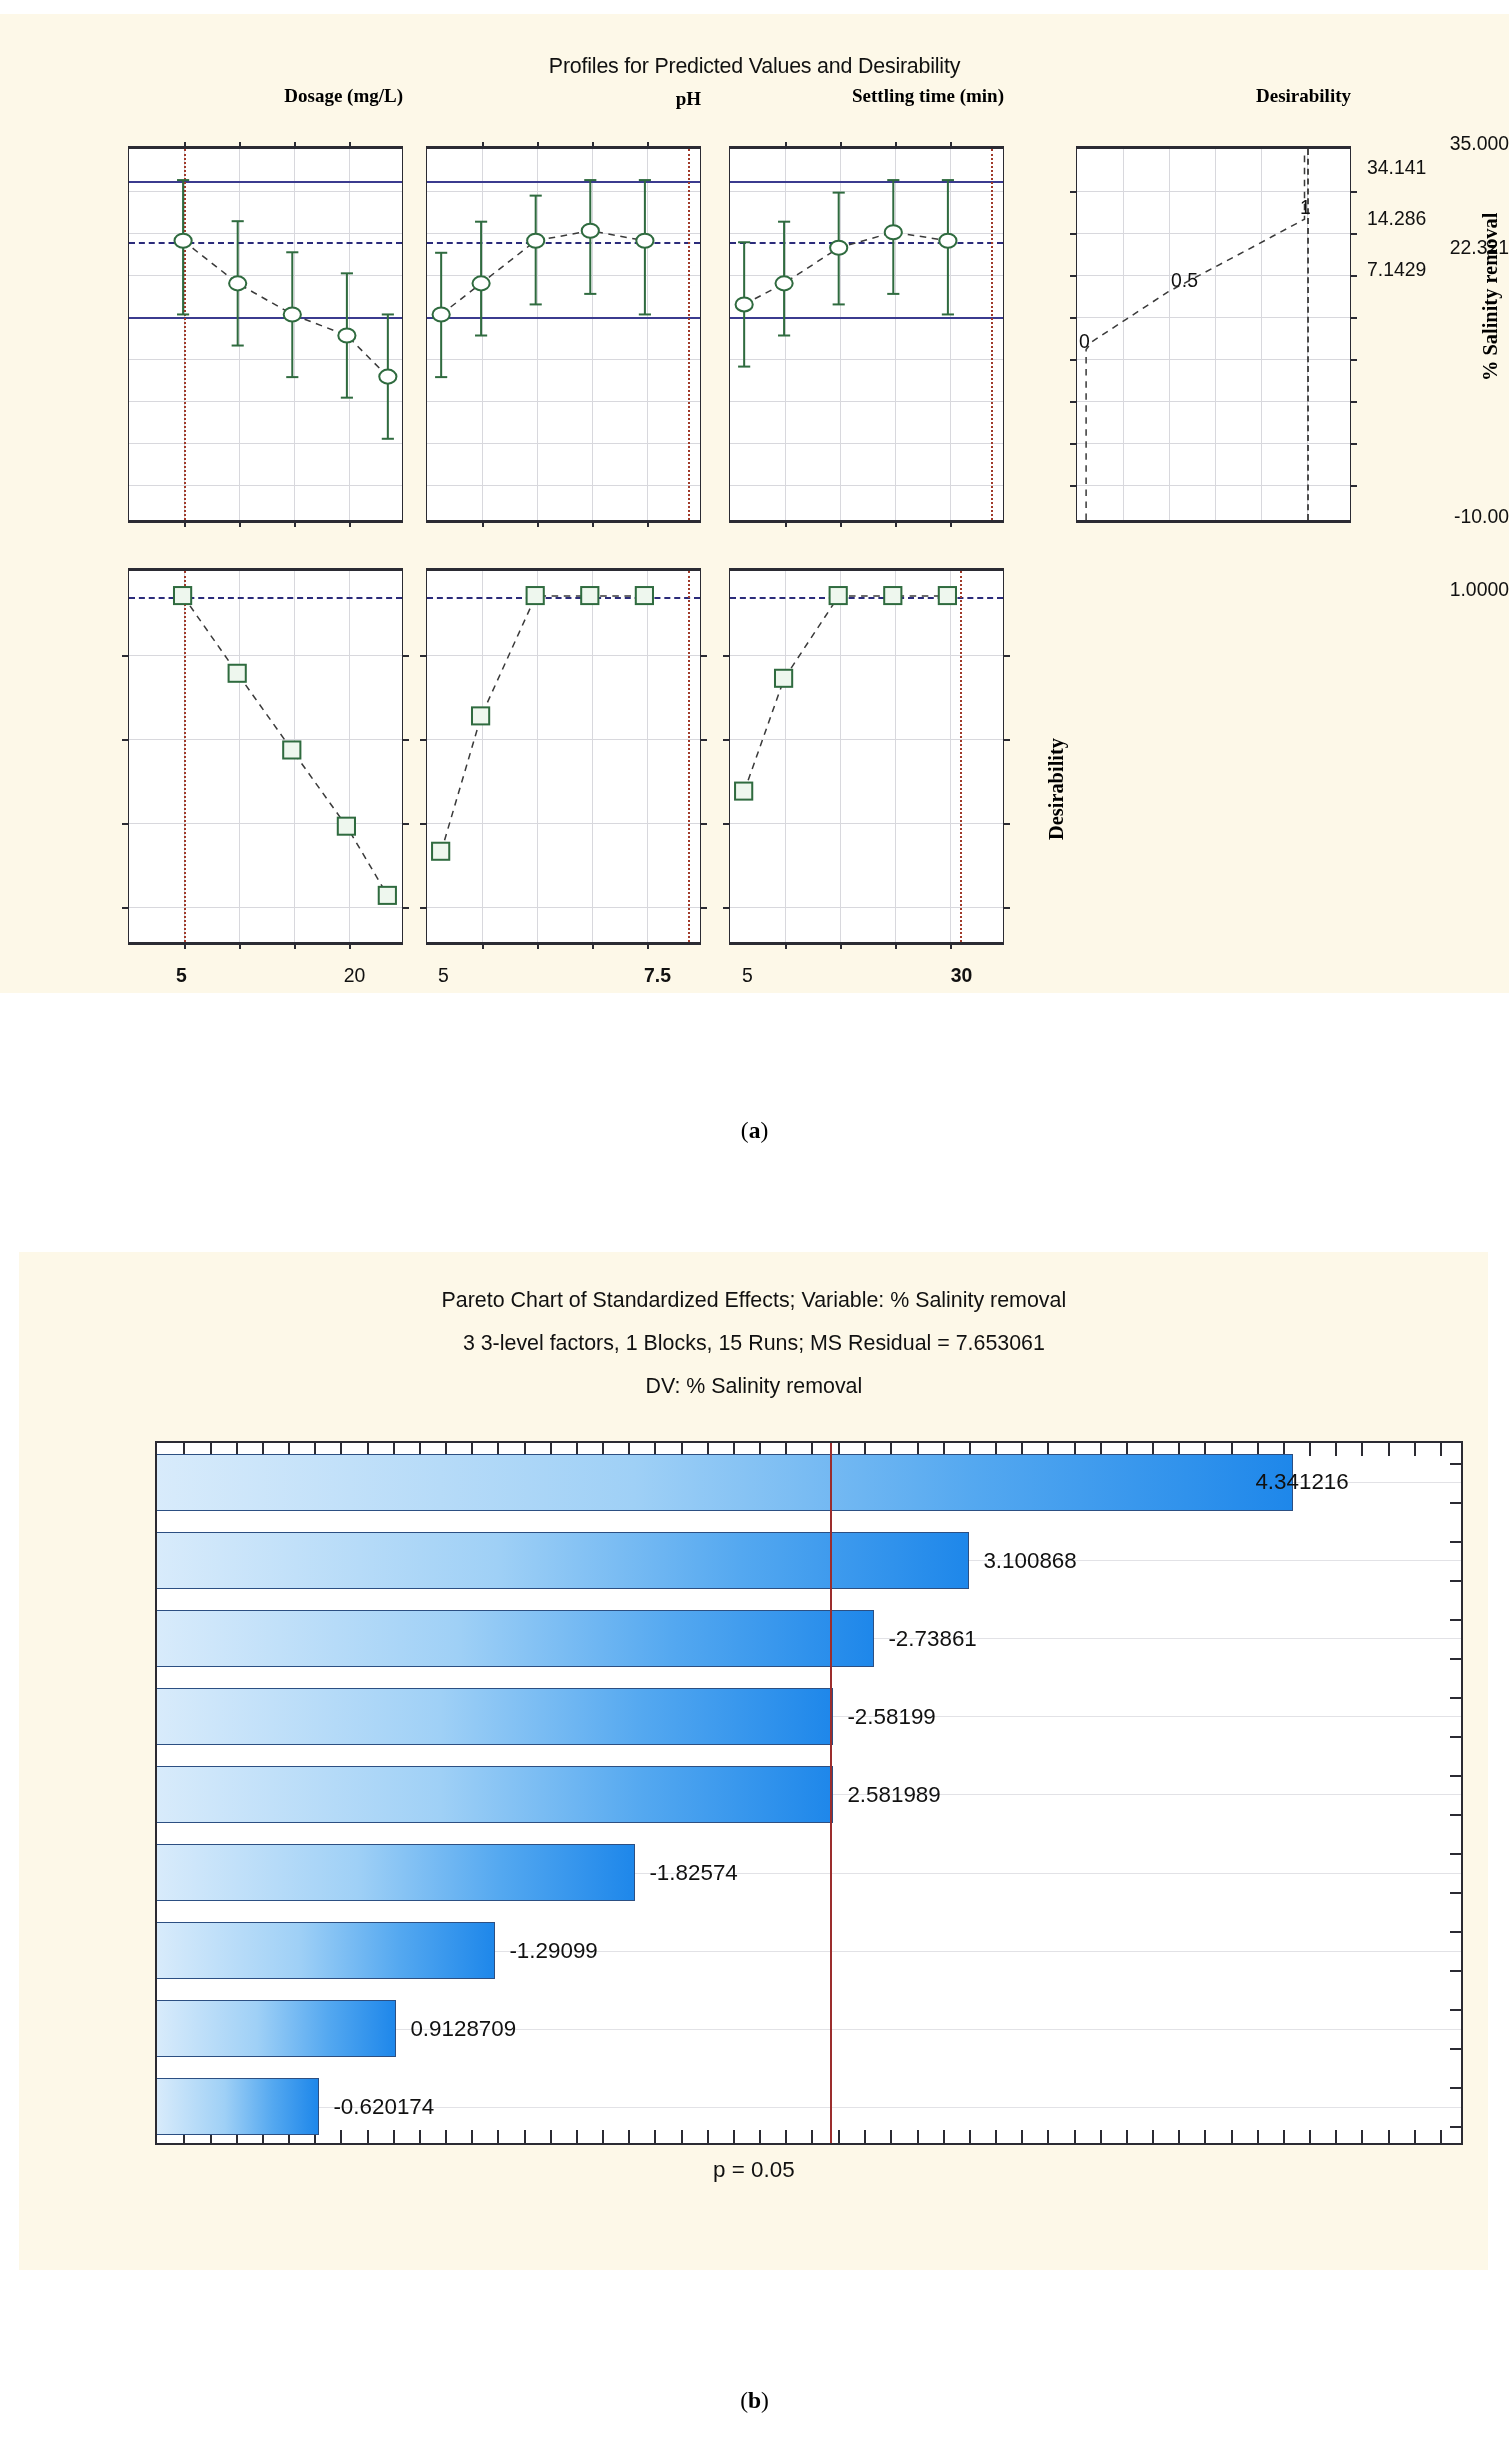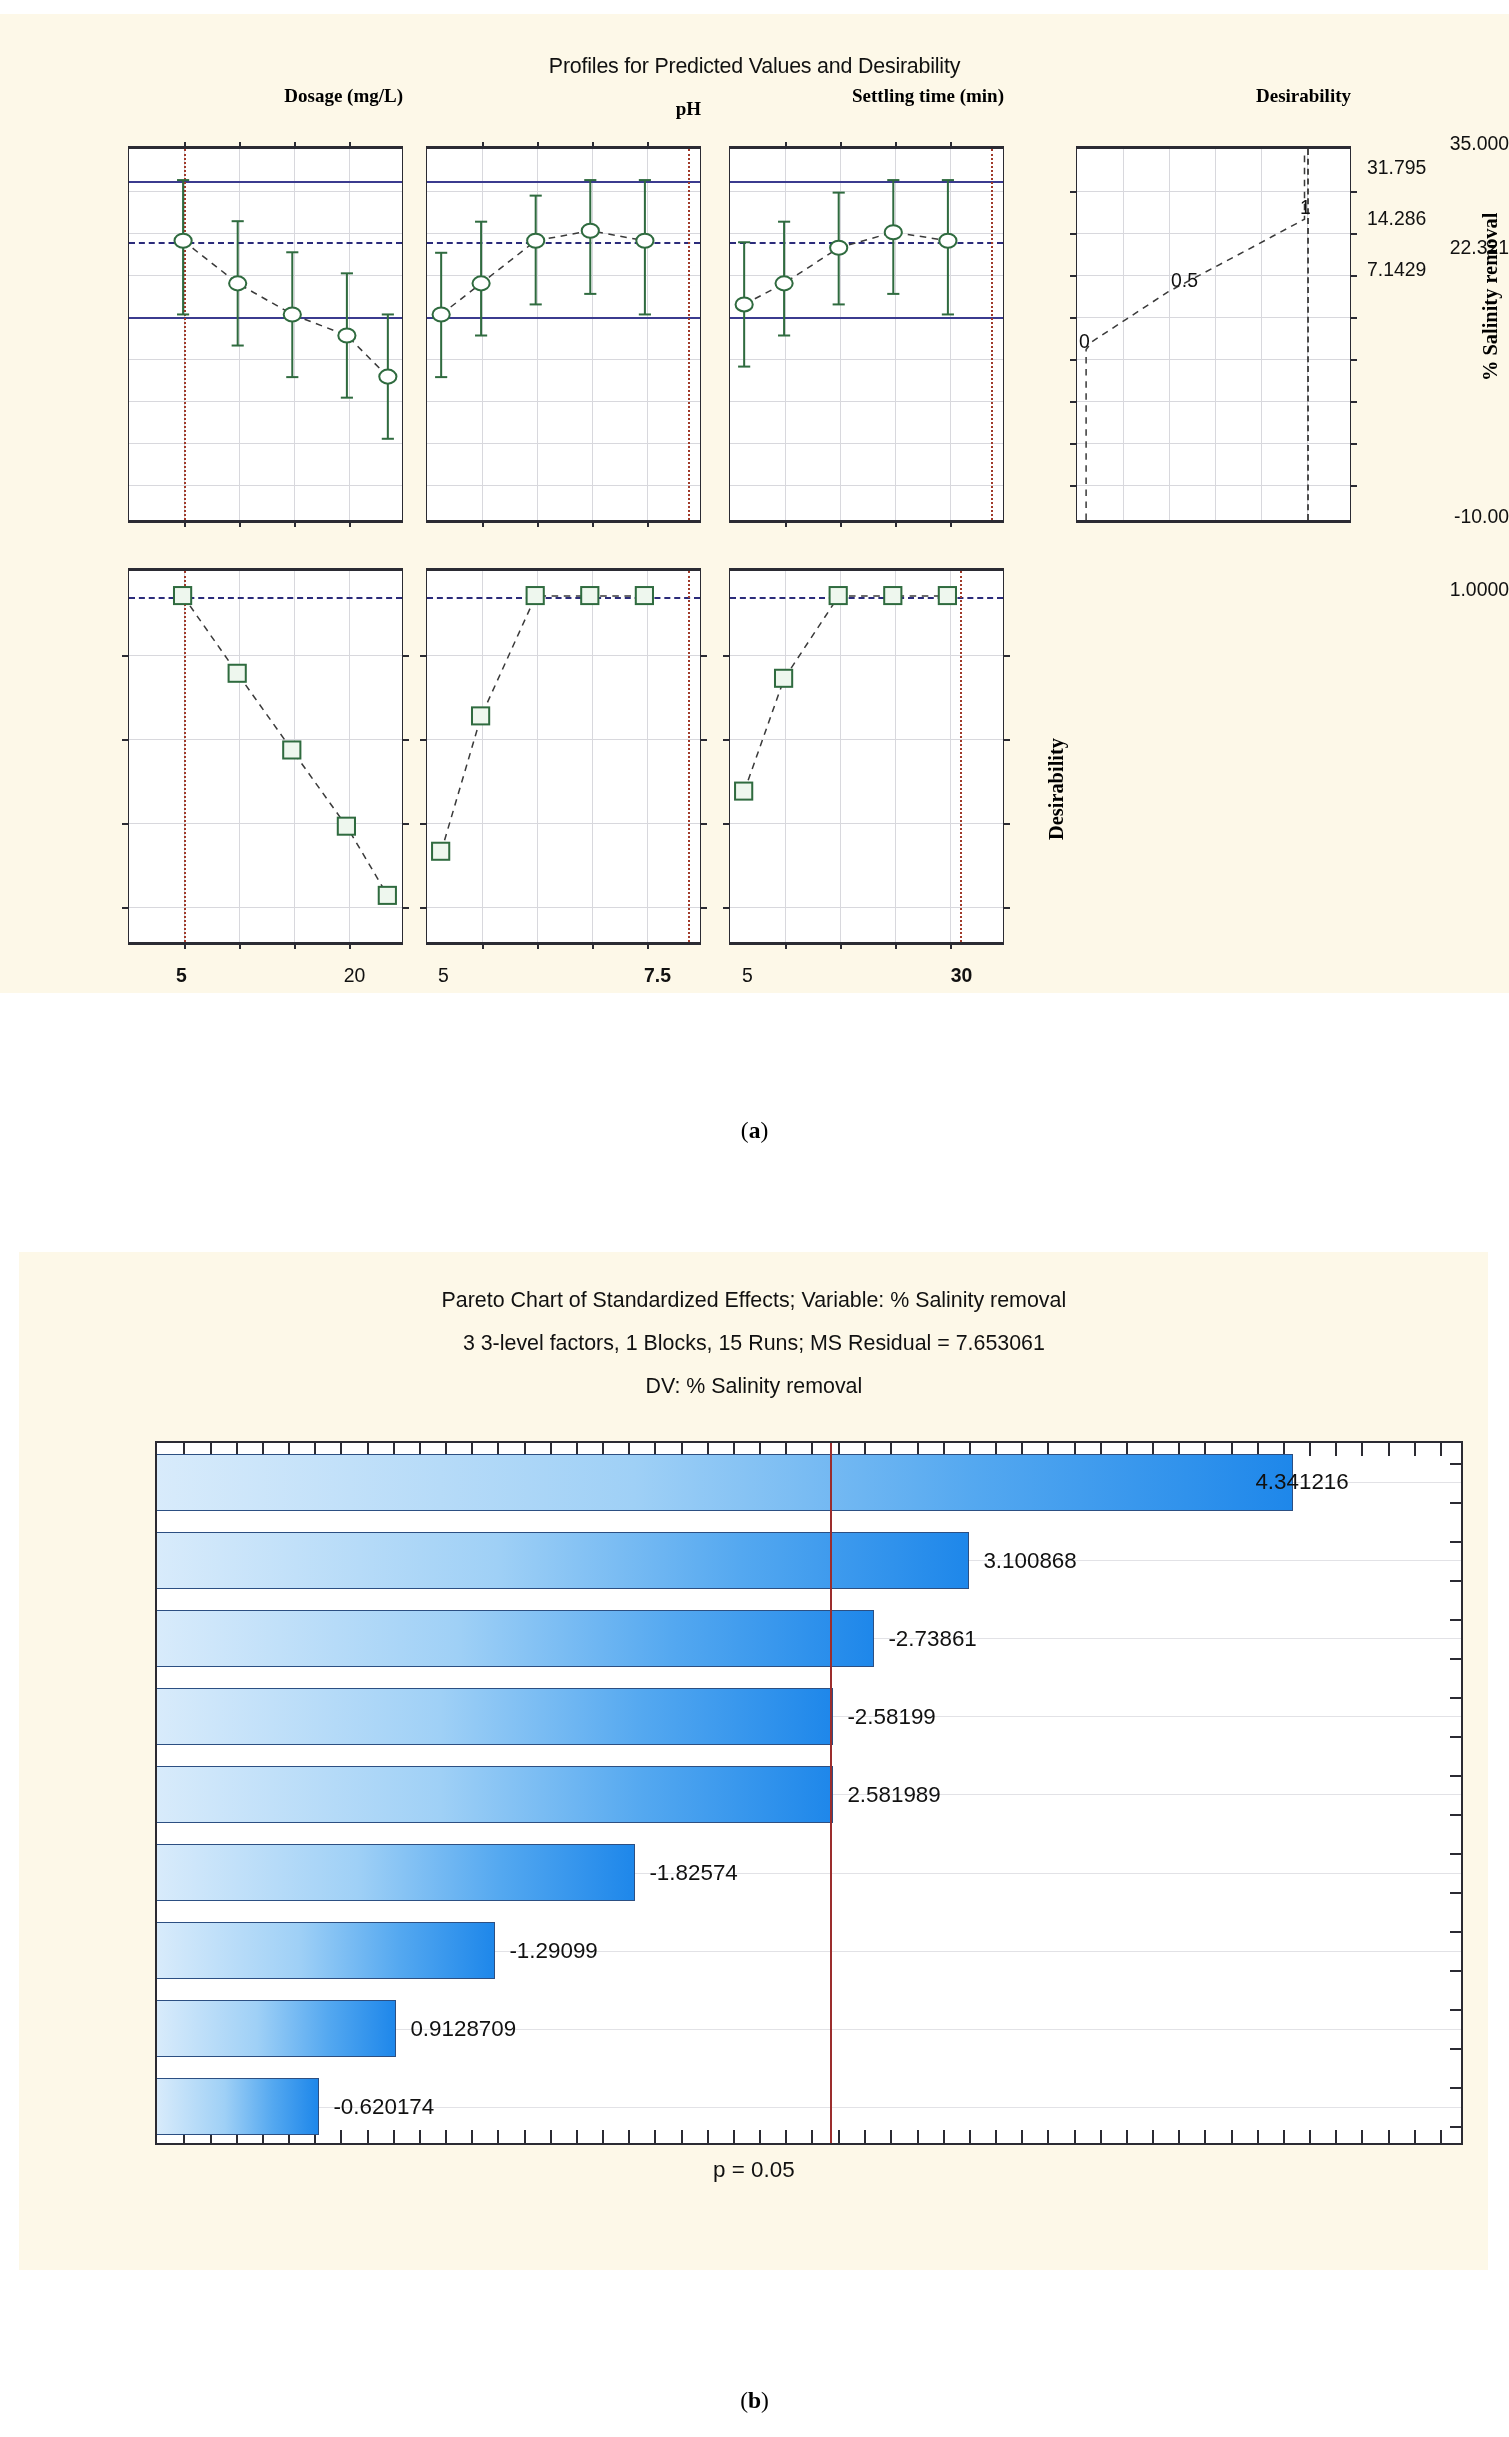--- a/index.html
+++ b/index.html
@@ -142,21 +142,21 @@
 </style>
 </head>
 <body>
 
 <div id="fig-a">
   <div id="fig-a-inner">
 
     <div class="prof-title">Profiles for Predicted Values and Desirability</div>
 
     <div class="col-head" style="left:128px; top:71px; width:275px;">Dosage (mg/L)</div>
-    <div class="col-head" style="left:426px; top:84px; width:275px;">pH</div>
+    <div class="col-head" style="left:426px; top:74px; width:275px;">pH</div>
     <div class="col-head" style="left:729px; top:71px; width:275px;">Settling time (min)</div>
     <div class="col-head" style="left:1076px; top:71px; width:275px;">Desirability</div>
 
     <div class="ylab" style="top:118px; width:120px;">35.000</div>
     <div class="ylab" style="top:222px; width:120px;">22.321</div>
     <div class="ylab" style="top:491px; width:120px;">-10.00</div>
 
     <div class="ylab" style="top:564px; width:120px;">1.0000</div>
 
     <div class="panel" style="left:128px; top:132px; width:275px; height:377px;">
@@ -353,21 +353,21 @@
         <div class="tick-r" style="top:336px;"></div>
       <div class="greyline" style="left:230px;"></div>
       <svg class="ovl" viewBox="0 0 540 740" preserveAspectRatio="none">
         <polyline points="18,740 18,400 30,384 180,285 330,205 450,140 450,10" fill="none" stroke="#3a3a3a" stroke-width="3" stroke-dasharray="13,11"></polyline>
       </svg>
       <div class="curve-lab" style="left:2px; top:181px;">0</div>
       <div class="curve-lab" style="left:94px; top:120px;">0.5</div>
       <div class="curve-lab" style="left:223px; top:47px;">1</div>
     </div>
 
-    <div class="des-num" style="left:1367px; top:142px;">31.795</div>
+    <div class="des-num" style="left:1367px; top:142px;">34.141</div>
     <div class="des-num" style="left:1367px; top:193px;">14.286</div>
     <div class="des-num" style="left:1367px; top:244px;">7.1429</div>
 
     <div class="rot-label" style="left:1479px; top:367px;">% Salinity removal</div>
 
     <div class="panel" style="left:128px; top:554px; width:275px; height:377px;">
       <div class="vgrid" style="left:55px;"></div>
         <div class="vgrid" style="left:110px;"></div>
       <div class="vgrid" style="left:165px;"></div>
         <div class="vgrid" style="left:220px;"></div>

